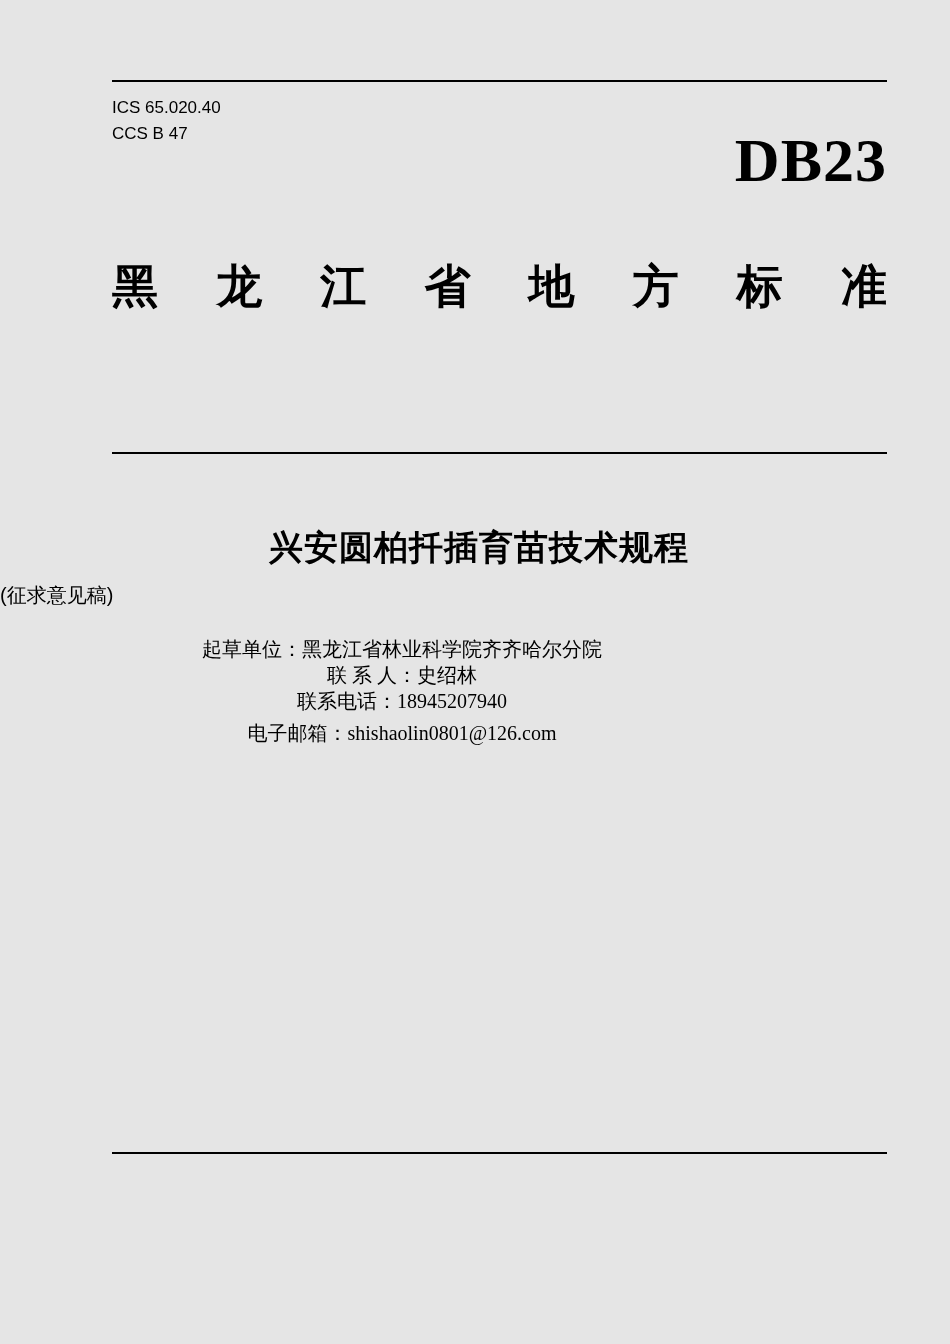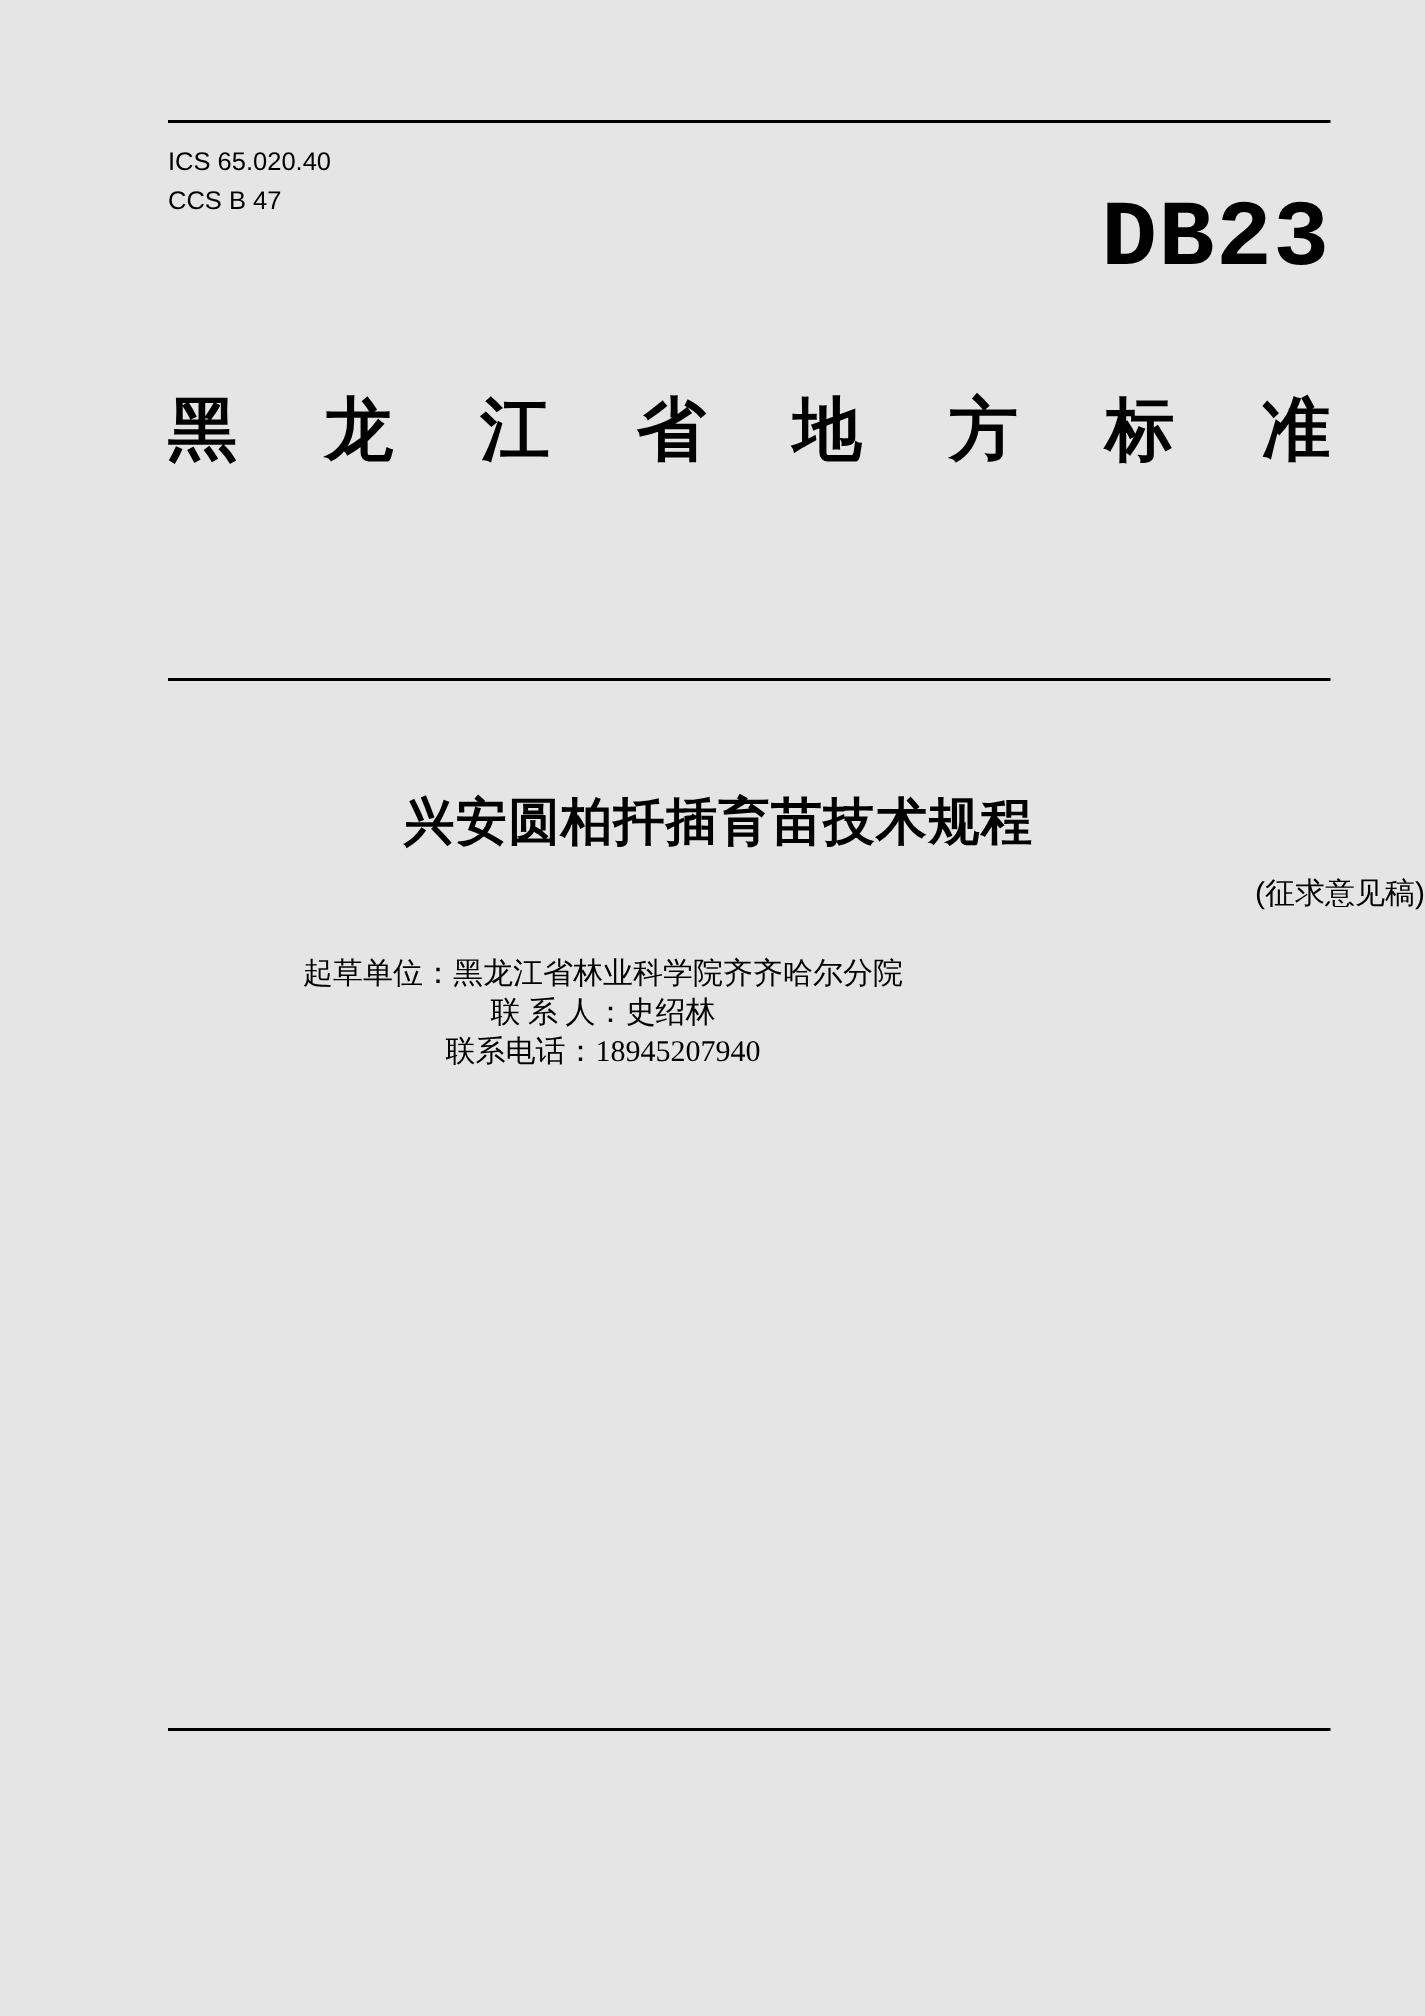--- a/index.html
+++ b/index.html
@@ -50,21 +50,21 @@
     font-size: 17px;
     line-height: 26px;
     font-family: "Liberation Sans", sans-serif;
   }
   .ics-block div { white-space: nowrap; }
 
   .db-mark {
     position: absolute;
     right: 63px;
     top: 126px;
-    font-family: Liberation Mono, monospace;
+    font-family: Liberation Serif, serif;
     font-weight: bold;
     font-size: 62px;
     letter-spacing: 1px;
     line-height: 68px;
   }
 
   .std-title {
     position: absolute;
     left: 112px;
     top: 258px;
@@ -100,21 +100,21 @@
     font-family: "Liberation Sans", sans-serif;
     font-weight: bold;
     font-size: 34px;
     letter-spacing: 1px;
   }
   .doc-subtitle {
     position: absolute;
     left: 0;
     top: 582px;
     width: 950px;
-    text-align: right;
+    text-align: left;
     font-family: "Liberation Sans", sans-serif;
     font-size: 20px;
   }
 
   .meta-block {
     position: absolute;
     left: 0;
     top: 636px;
     width: 804px;
     text-align: center;
@@ -153,17 +153,18 @@
 
   <div class="rule-mid"></div>
 
   <div class="doc-title">兴安圆柏扦插育苗技术规程</div>
   <div class="doc-subtitle">(征求意见稿)</div>
 
   <div class="meta-block">
     <div class="meta-line">起草单位：黑龙江省林业科学院齐齐哈尔分院</div>
     <div class="meta-line">联 系 人：史绍林</div>
     <div class="meta-line">联系电话：18945207940</div>
+    <div class="meta-line email">电子邮箱：shishaolin0801@126.com</div>
   </div>
 
   <div class="rule-bottom"></div>
 
 </div>
 
 </body></html>

